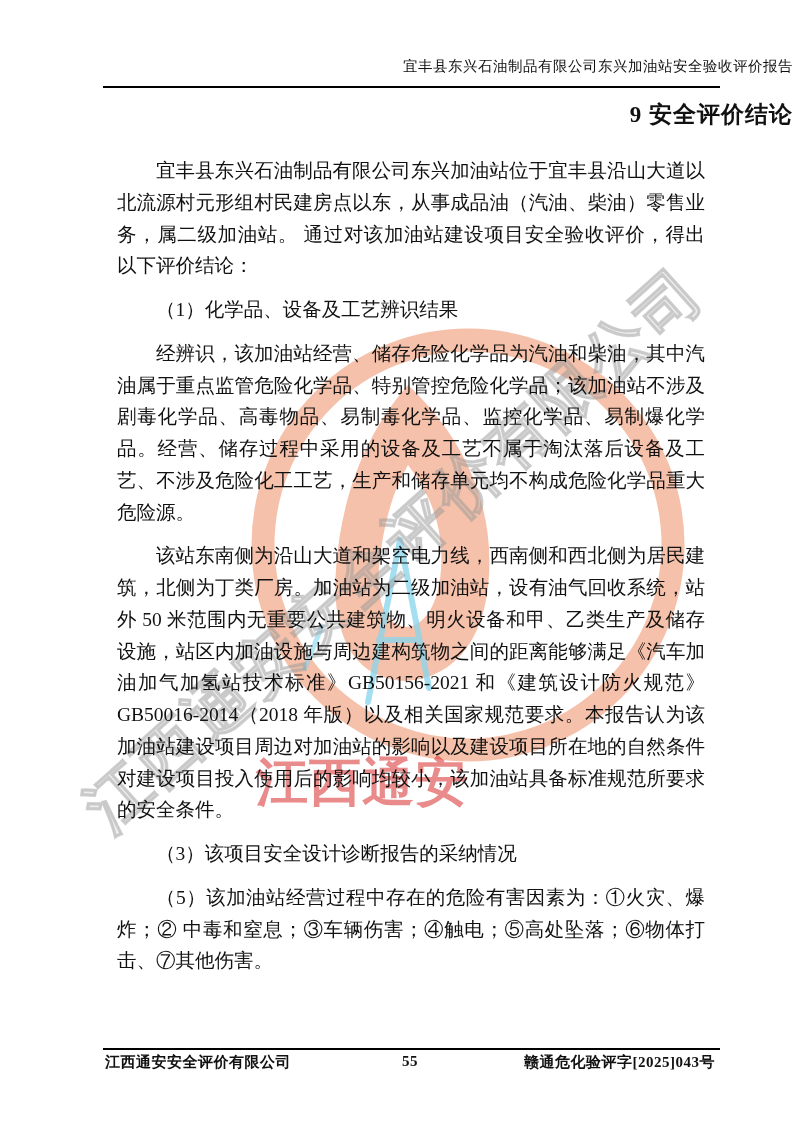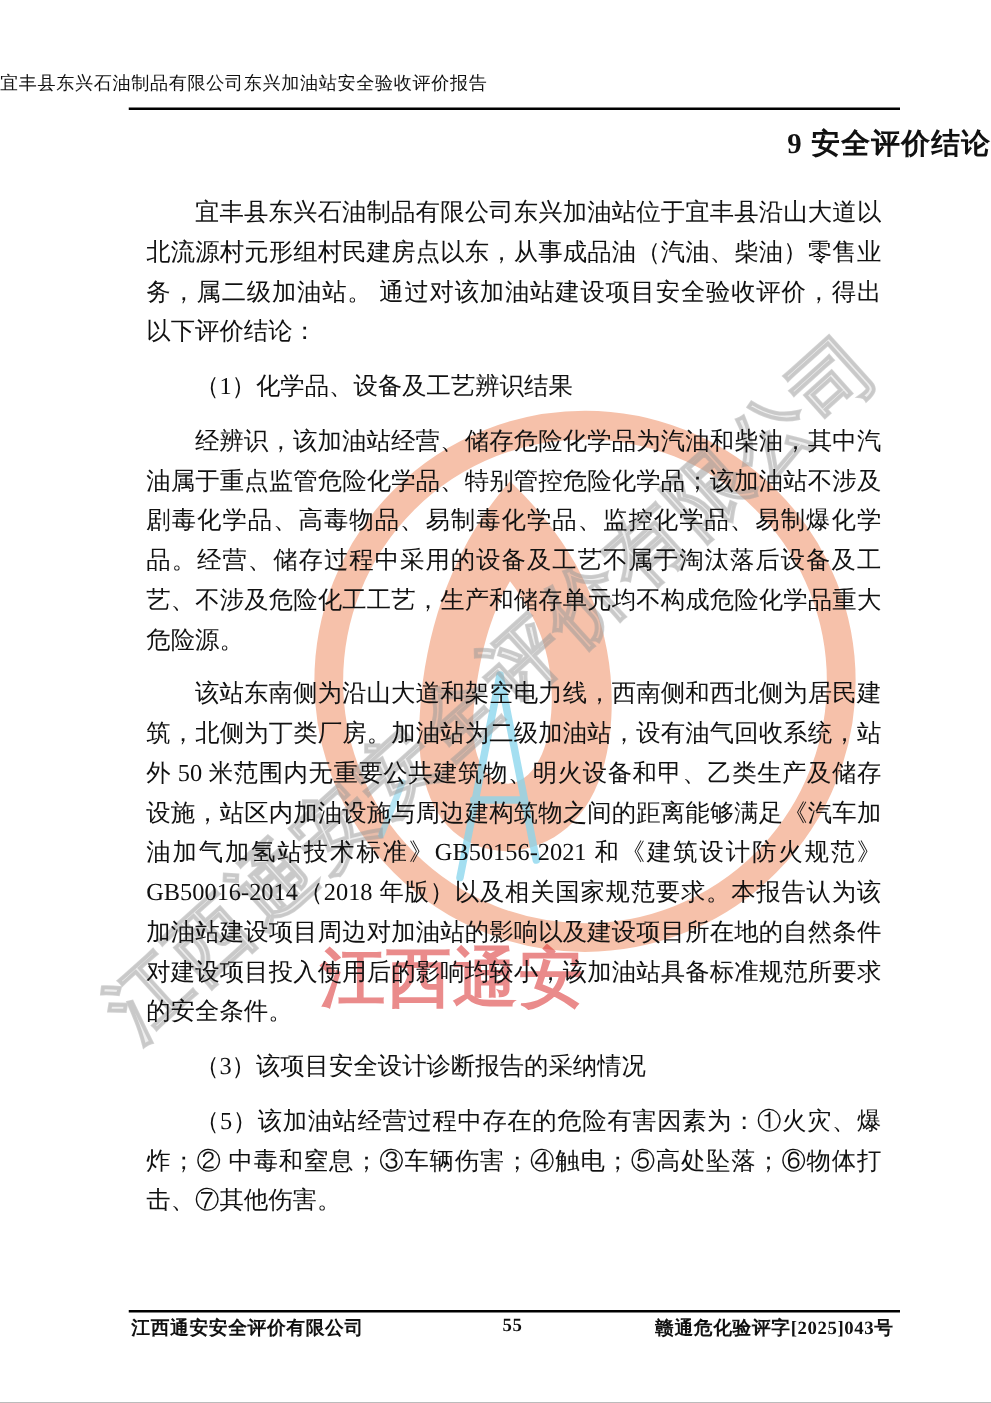--- a/index.html
+++ b/index.html
@@ -27,21 +27,21 @@
     position:absolute;left:256px;top:704px;
     white-space:nowrap;
     font-size:52px;font-weight:bold;letter-spacing:1px;
     color:rgba(217,43,43,0.55);
     margin-top:44px;
   }
   
   .content{position:relative;z-index:1;}
   .running-head{
     position:absolute;top:57px;left:0;width:100%;
-    text-align:left;font-size:14.5px;letter-spacing:0.5px;
+    text-align:right;font-size:14.5px;letter-spacing:0.5px;
   }
   .head-rule{
     position:absolute;top:86px;left:103px;width:617px;
     border-top:2px solid #000;height:0;
   }
   .section-title{
     position:absolute;top:99px;left:0;width:100%;
     text-align:right;font-size:23px;font-weight:bold;letter-spacing:1px;
   }
   .body-text{

